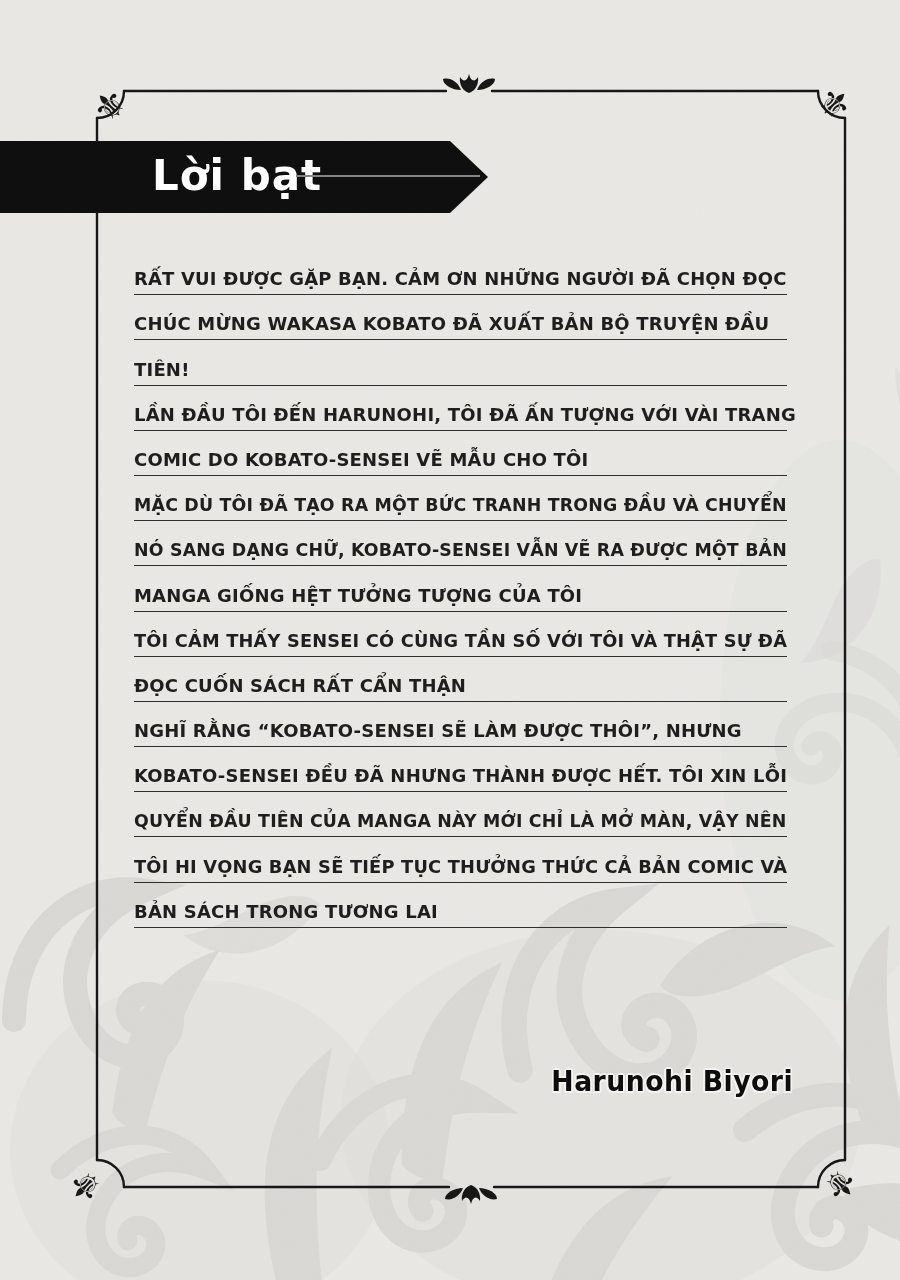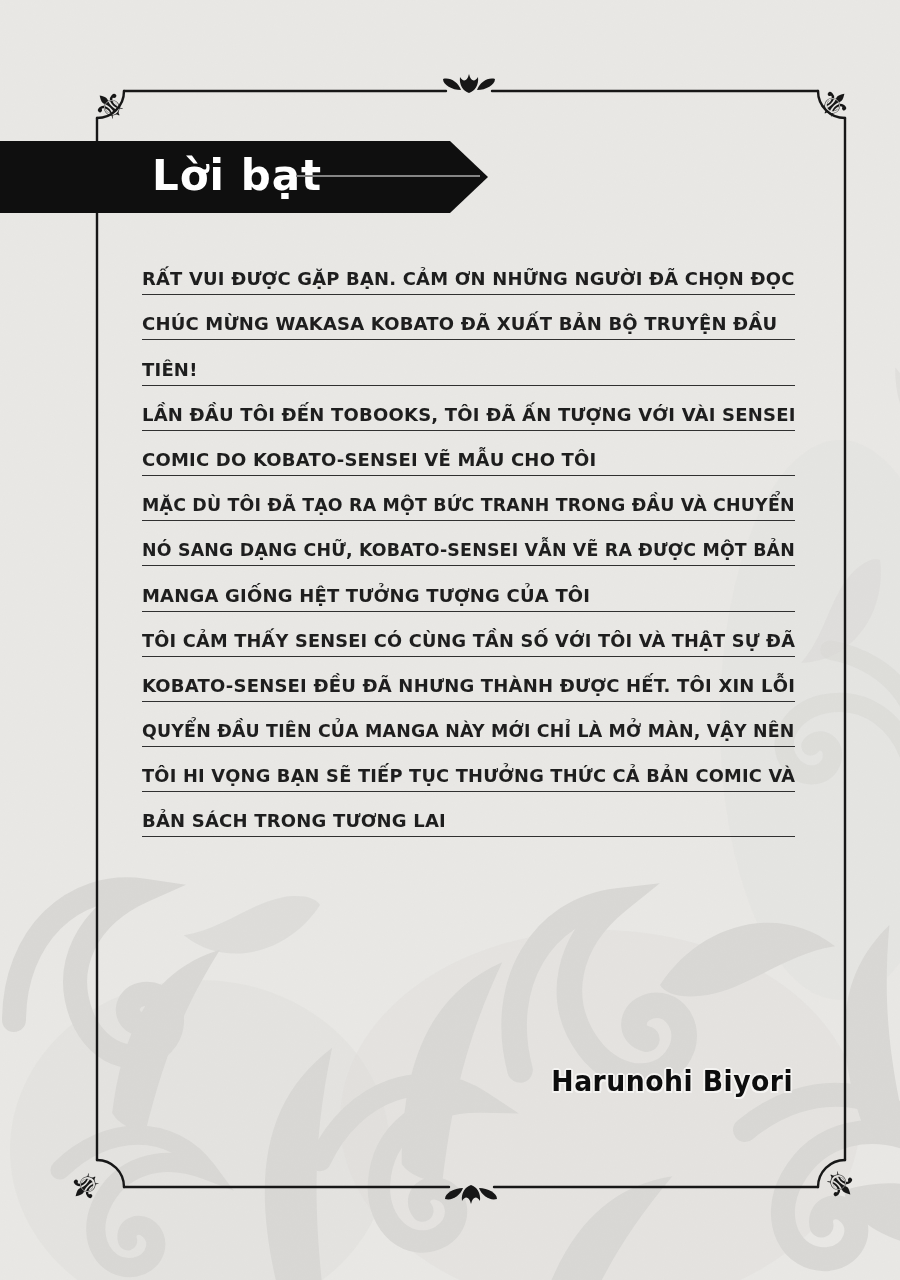--- a/index.html
+++ b/index.html
@@ -26,21 +26,21 @@
     font-size:42px; font-weight:bold; color:#ffffff;
     letter-spacing:1px; white-space:nowrap;
   }
   .banner-rule {
     position:absolute; left:296px; top:34px;
     width:184px; height:2px; background:#858585;
   }
 
   
   .lines {
-    position:absolute; left:142px; top:250px;
+    position:absolute; left:134px; top:250px;
     width:653px; z-index:2;
   }
   .tline {
     box-sizing:border-box;
     height:45.2px;
     border-bottom:1.8px solid #303030;
     position:relative;
   }
   .tline span {
     position:absolute; left:0; bottom:5px;
@@ -148,36 +148,42 @@
     <div class="tline">
         <span style="transform-origin: left bottom; transform: scaleX(0.996947);">RẤT VUI ĐƯỢC GẶP BẠN. CẢM ƠN NHỮNG NGƯỜI ĐÃ CHỌN ĐỌC</span>
       </div>
     <div class="tline">
         <span>CHÚC MỪNG WAKASA KOBATO ĐÃ XUẤT BẢN BỘ TRUYỆN ĐẦU</span>
       </div>
     <div class="tline">
         <span>TIÊN!</span>
       </div>
     <div class="tline">
-        <span>LẦN ĐẦU TÔI ĐẾN TOBOOKS, TÔI ĐÃ ẤN TƯỢNG VỚI VÀI SENSEI</span>
+        <span>LẦN ĐẦU TÔI ĐẾN HARUNOHI, TÔI ĐÃ ẤN TƯỢNG VỚI VÀI TRANG</span>
       </div>
     <div class="tline">
         <span>COMIC DO KOBATO-SENSEI VẼ MẪU CHO TÔI</span>
       </div>
     <div class="tline">
         <span style="transform-origin: left bottom; transform: scaleX(0.965976);">MẶC DÙ TÔI ĐÃ TẠO RA MỘT BỨC TRANH TRONG ĐẦU VÀ CHUYỂN</span>
       </div>
     <div class="tline">
         <span style="transform-origin: left bottom; transform: scaleX(0.965976);">NÓ SANG DẠNG CHỮ, KOBATO-SENSEI VẪN VẼ RA ĐƯỢC MỘT BẢN</span>
       </div>
     <div class="tline">
         <span>MANGA GIỐNG HỆT TƯỞNG TƯỢNG CỦA TÔI</span>
       </div>
     <div class="tline">
         <span style="transform-origin: left bottom; transform: scaleX(0.986405);">TÔI CẢM THẤY SENSEI CÓ CÙNG TẦN SỐ VỚI TÔI VÀ THẬT SỰ ĐÃ</span>
+      </div>
+    <div class="tline">
+        <span>ĐỌC CUỐN SÁCH RẤT CẨN THẬN</span>
+      </div>
+    <div class="tline">
+        <span>NGHĨ RẰNG “KOBATO-SENSEI SẼ LÀM ĐƯỢC THÔI”, NHƯNG</span>
       </div>
     <div class="tline">
         <span>KOBATO-SENSEI ĐỀU ĐÃ NHƯNG THÀNH ĐƯỢC HẾT. TÔI XIN LỖI</span>
       </div>
     <div class="tline">
         <span style="transform-origin: left bottom; transform: scaleX(0.965976);">QUYỂN ĐẦU TIÊN CỦA MANGA NÀY MỚI CHỈ LÀ MỞ MÀN, VẬY NÊN</span>
       </div>
     <div class="tline">
         <span style="transform-origin: left bottom; transform: scaleX(0.989394);">TÔI HI VỌNG BẠN SẼ TIẾP TỤC THƯỞNG THỨC CẢ BẢN COMIC VÀ</span>
       </div>

